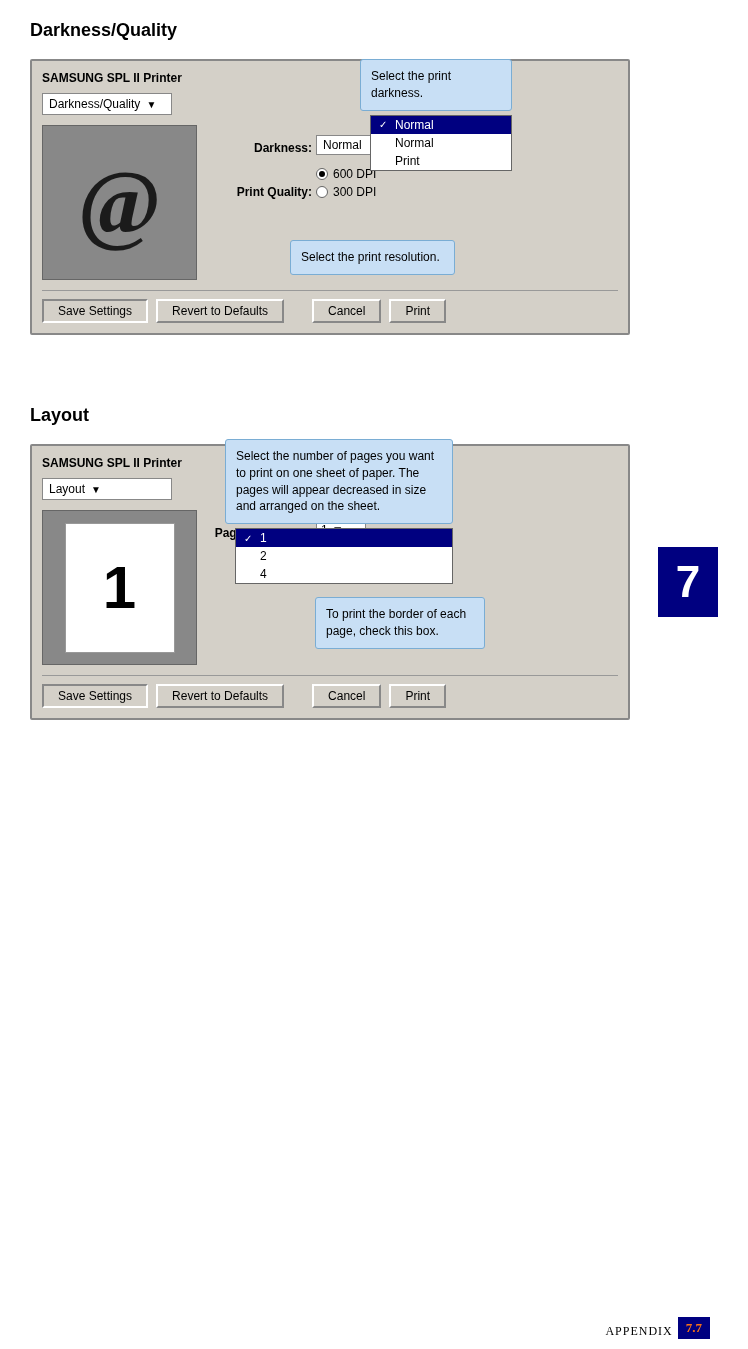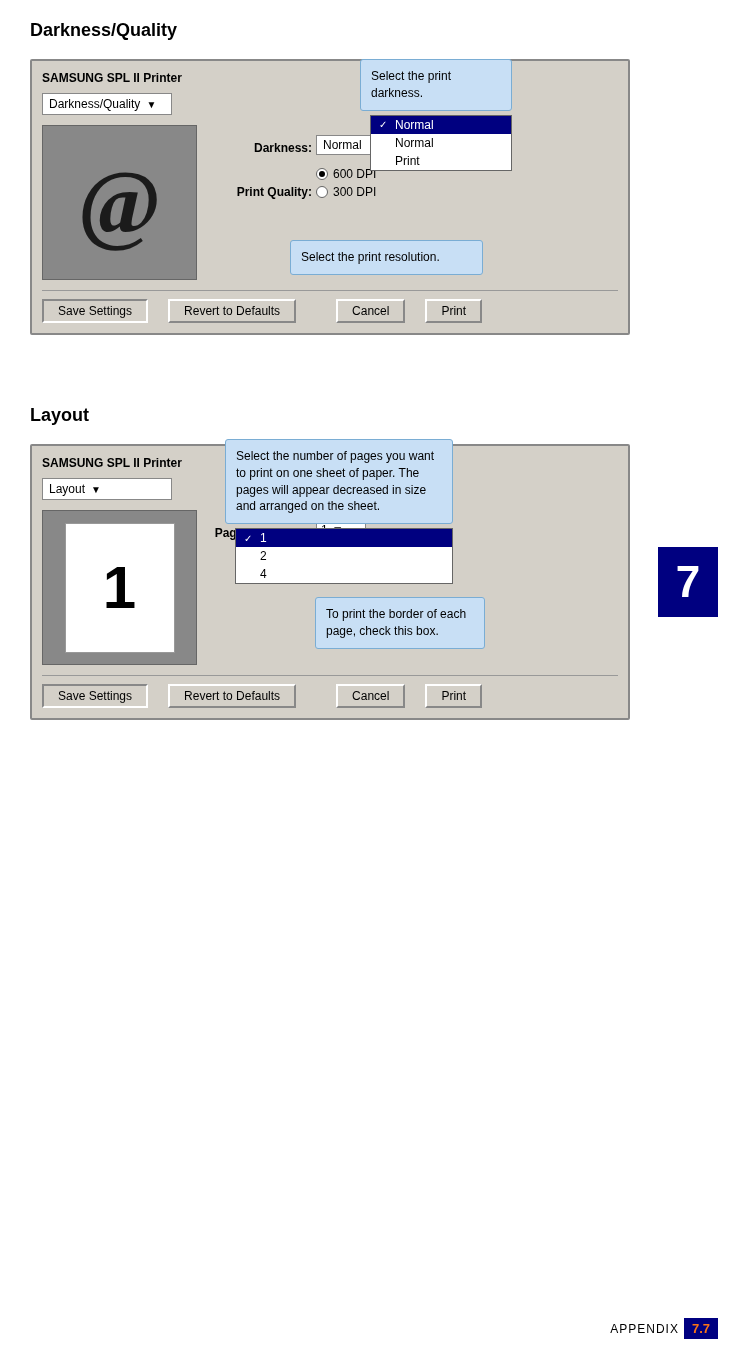--- a/index.html
+++ b/index.html
@@ -155,21 +155,21 @@
       content: '';
       width: 6px;
       height: 6px;
       border-radius: 50%;
       background: #000;
     }
 
     
     .dialog-buttons {
       display: flex;
-      gap: 20px;
+      gap: 8px;
       align-items: center;
       border-top: 1px solid #999;
       padding-top: 8px;
     }
 
     .dialog-btn {
       background: #d4d0c8;
       border: 2px solid #888;
       border-top-color: #fff;
       border-left-color: #fff;
@@ -263,25 +263,26 @@
       align-items: center;
       justify-content: center;
       font-size: 44px;
       font-weight: bold;
     }
 
     
     .page-footer {
       position: absolute;
       bottom: 10px;
-      right: 30px;
-      display: flex;
-      align-items: center;
+      right: 38px;
+      display: flex;
+      align-items: flex-end;
       gap: 5px;
       font-size: 13px;
+      font-family: Liberation Serif, serif;
     }
 
     .footer-label {
       font-size: 12px;
       text-transform: uppercase;
       letter-spacing: 1px;
     }
 
     .footer-badge {
       background: #000080;
@@ -407,21 +408,21 @@
           <span>Normal</span>
         </div>
         <div class="dropdown-item">
           <span class="checkmark">&nbsp;</span>
           <span>Print</span>
         </div>
       </div>
     </div>
 
     <div style="position:absolute; bottom: 60px; left: 260px;">
-      <div class="callout" style="width:193px;">
+      <div class="callout" style="width:165px;">
         <span>Select the print resolution.</span>
       </div>
     </div>
   </div>
 
   <div class="section-separator"></div>
 
   <div class="section-title">Layout</div>
 
   <div class="dialog-area layout-outer">

